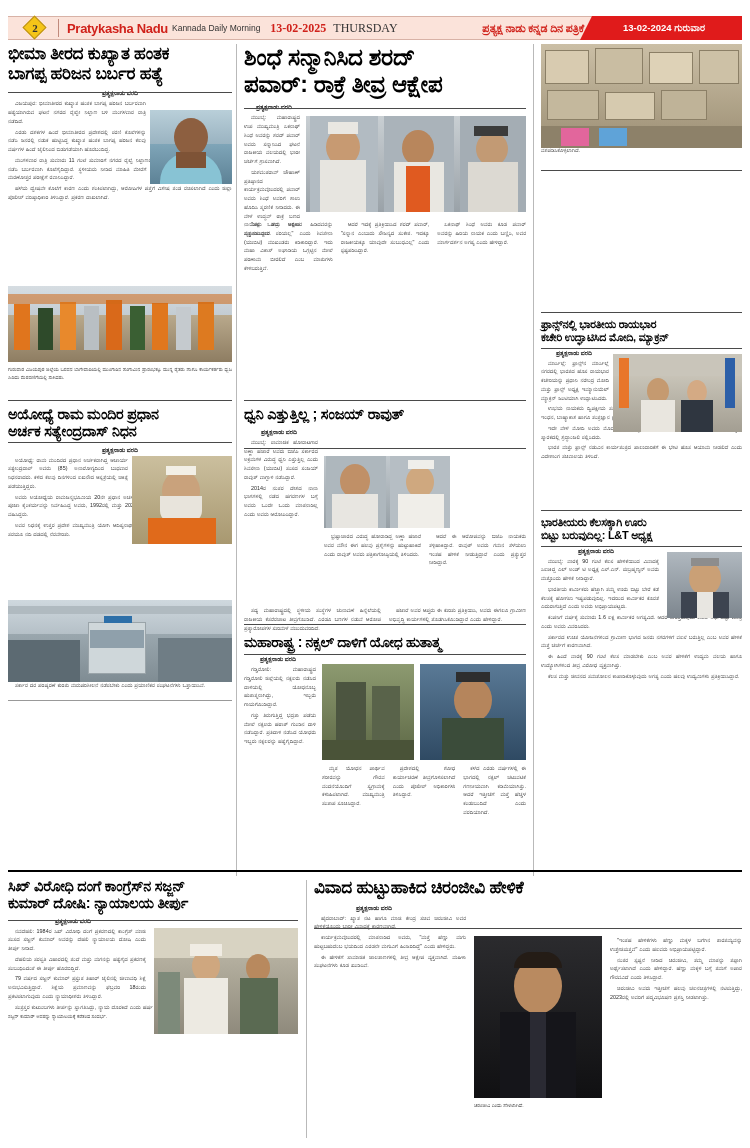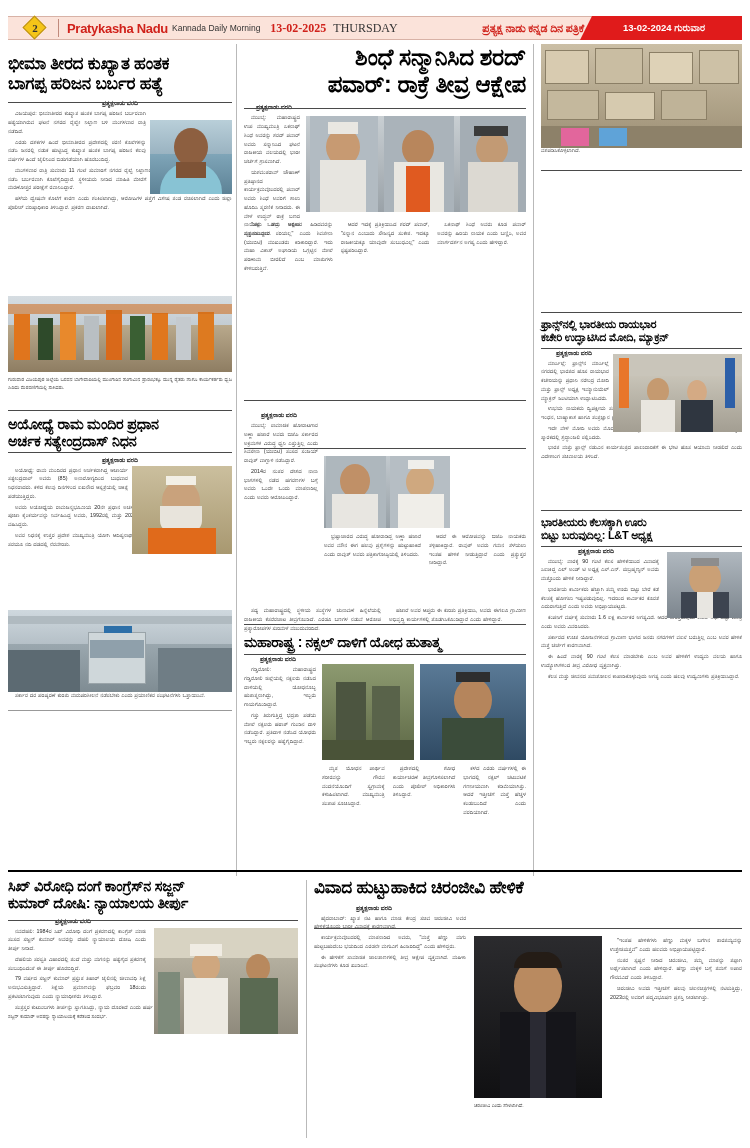--- a/index.html
+++ b/index.html
@@ -77,21 +77,21 @@
   .colrule { position:absolute; width:1px; background:#b9b9b9; }
   .hrule  { position:absolute; height:1px; background:#4a4a4a; }
   .hrule-thin { position:absolute; height:1px; background:#999; }
 
   
   .hl {
     font-family:"Liberation Sans", sans-serif;
     font-weight:bold; color:#000;
     line-height:1.16; letter-spacing:-0.3px;
   }
-  .hl-xl { font-size:23px;text-align:right; }
+  .hl-xl { font-size:23px; }
   .hl-lg { font-size:17px; }
   .hl-md { font-size:14.5px; }
   .hl-sm { font-size:14px; }
   .hl-xs { font-size:11px; }
 
   .byline {
     font-size:6.2px; font-weight:bold; text-align:center;
     color:#222; margin:3px 0 2px 0;
   }
 
@@ -127,21 +127,21 @@
   <span class="mh-kan">ಪ್ರತ್ಯಕ್ಷ ನಾಡು ಕನ್ನಡ ದಿನ ಪತ್ರಿಕೆ</span>
   <div class="mh-redtab">13-02-2024 ಗುರುವಾರ</div>
 </div>
 
 <div class="page">
 
   <div class="colrule" style="left:228px;top:0;height:832px;"></div>
   <div class="colrule" style="left:525px;top:0;height:832px;"></div>
   <div class="colrule" style="left:298px;top:836px;height:258px;"></div>
 
-  <div style="position:absolute;left:0;top:10px;width:224px;">
+  <div style="position:absolute;left:0;top:0;width:224px;">
 
     <div>
       <div class="hl hl-lg">ಭೀಮಾ ತೀರದ ಕುಖ್ಯಾತ ಹಂತಕ</div>
       <div class="hl hl-lg">ಬಾಗಪ್ಪ ಹರಿಜನ ಬರ್ಬರ ಹತ್ಯೆ</div>
       <div class="hrule" style="left:0;top:48px;width:224px;"></div>
 
       <div class="byline" style="margin-top:6px;">ಪ್ರತ್ಯಕ್ಷನಾಡು ವರದಿ</div>
 
       <div class="photo" style="left:142px;top:66px;width:82px;height:74px;background:#9fb8c6;">
         <div class="sky" style="background:linear-gradient(#b9cfd9,#9ab3c1);"></div>
@@ -266,20 +266,21 @@
         </div>
         <div class="body" style="flex:1;">
           <p>ಏಕನಾಥ್ ಶಿಂಧೆ ಅವರು ಕೂಡ ಪವಾರ್ ಅವರನ್ನು ಹಿರಿಯ ನಾಯಕ ಎಂದು ಬಣ್ಣಿಸಿ, ಅವರ ಮಾರ್ಗದರ್ಶನ ಅಗತ್ಯ ಎಂದು ಹೇಳಿದ್ದಾರೆ.</p>
         </div>
       </div>
     </div>
 
     <div class="hrule" style="left:0;top:356px;width:282px;"></div>
 
     <div style="position:absolute;left:0;top:362px;width:282px;">
+      <div class="hl hl-md">ಧ್ವನಿ ಎತ್ತುತ್ತಿಲ್ಲ ; ಸಂಜಯ್ ರಾವುತ್</div>
       <div class="hrule" style="left:0;top:42px;width:282px;"></div>
 
       <div class="byline" style="margin-top:5px;width:70px;">ಪ್ರತ್ಯಕ್ಷನಾಡು ವರದಿ</div>
 
       <div class="photo" style="left:80px;top:50px;width:126px;height:72px;background:#bcc4c9;">
         <div style="position:absolute;left:0;top:0;right:0;bottom:0;background:linear-gradient(#c2c9ce,#97a0a6);"></div>
         <div style="position:absolute;left:2px;top:0;width:60px;height:72px;background:#aeb7bd;"></div>
         <div class="face" style="left:16px;top:8px;width:30px;height:34px;background:#c09067;"></div>
         <div style="position:absolute;left:8px;top:38px;width:46px;height:34px;background:#e8e6e1;"></div>
         <div style="position:absolute;left:66px;top:0;width:60px;height:72px;background:#b6bec4;"></div>

